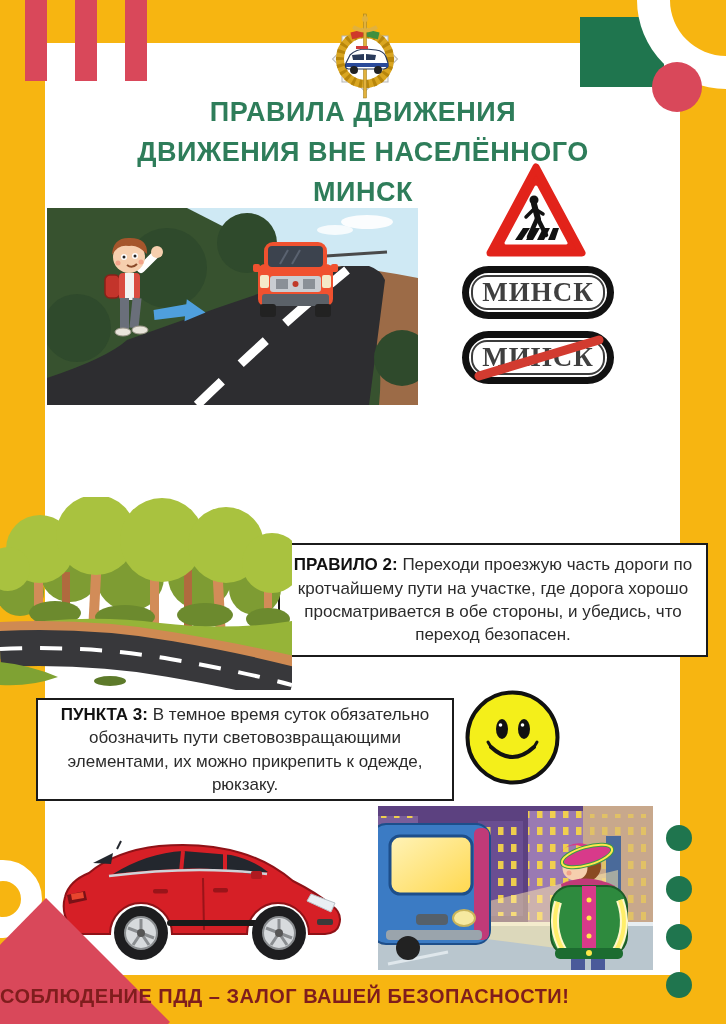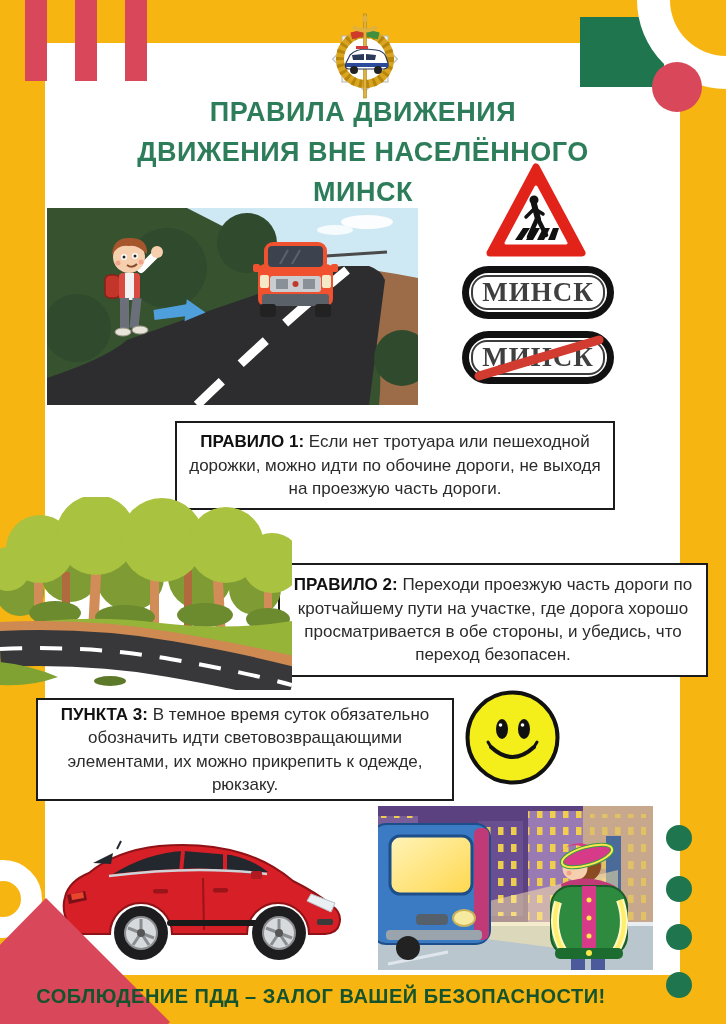--- a/index.html
+++ b/index.html
@@ -12,31 +12,31 @@
   .red-circle{position:absolute;left:652px;top:62px;width:50px;height:50px;border-radius:50%;background:#D9485A;}
   .ring-bl{position:absolute;left:-36px;top:860px;width:78px;height:78px;border:21px solid #fff;border-radius:50%;box-sizing:border-box;}
   .dot{position:absolute;width:26px;height:26px;border-radius:50%;background:#1F754E;}
   .title{position:absolute;left:45px;top:92px;width:636px;text-align:center;color:#2E7D5A;
          font-size:27px;font-weight:700;line-height:40px;letter-spacing:.5px;}
   .rule{position:absolute;background:#fff;border:2px solid #1b1b1b;box-sizing:border-box;
         display:flex;align-items:center;justify-content:center;text-align:center;
         font-size:17px;line-height:1.38;color:#2b2b2b;padding:5px 10px;}
   .rule b{font-weight:700;color:#111;}
   .rule1{left:175px;top:421px;width:440px;height:89px;z-index:6;}
-  .rule2{left:278px;top:543px;width:430px;height:114px;z-index:6;margin-top:20px;}
+  .rule2{left:278px;top:543px;width:430px;height:114px;z-index:6;}
   .rule3{left:36px;top:698px;width:418px;height:103px;z-index:6;}
   .illu{position:absolute;}
   .forest{z-index:7;}
   .minsk{position:absolute;left:462px;width:152px;height:53px;background:#fff;border:7px solid #111;
          border-radius:27px;box-sizing:border-box;}
   .minsk-inner{position:absolute;inset:2px;border:2.5px solid #3c3c3c;border-radius:16px;
          display:flex;align-items:center;justify-content:center;
          font-family:Liberation Serif, serif;font-weight:700;font-size:27px;color:#3f3f3f;letter-spacing:1px;}
   .slash{position:absolute;left:-6px;top:-6px;width:150px;height:51px;pointer-events:none;}
-  .footer{position:absolute;left:0;top:985px;width:642px;text-align:center;color:#14532d;
+  .footer{position:absolute;left:0;top:985px;width:642px;color:#7f1d1d;
           font-size:20px;font-weight:700;letter-spacing:.5px;z-index:9;}
 </style>
 </head>
 <body>
 
 <div class="page">
 
   <div class="white-area"></div>
 
   <div class="stripe" style="left:25px"></div>
@@ -159,31 +159,27 @@
     <div class="minsk-inner">МИНСК</div>
   </div>
 
   <div class="minsk" style="top:331px">
     <div class="minsk-inner">МИНСК</div>
     <svg class="slash" viewBox="0 0 150 51">
       <line x1="16" y1="44" x2="136" y2="8" stroke="#d23b30" stroke-width="9" stroke-linecap="round"></line>
     </svg>
   </div>
 
-  <div class="rule rule1">
-    <p style="margin:0"><b>ПРАВИЛО 1:</b>
-    <span>Если нет тротуара или пешеходной дорожки, можно идти по обочине дороги, не выходя на проезжую часть дороги.</span></p>
-  </div>
   <div class="rule rule2">
     <p style="margin:0"><b>ПРАВИЛО 2:</b>
     <span>Переходи проезжую часть дороги по кротчайшему пути на участке, где дорога хорошо просматривается в обе стороны, и убедись, что переход безопасен.</span></p>
   </div>
   <div class="rule rule3">
     <p style="margin:0"><b>ПУНКТА 3:</b>
-    <span>В темное время суток обязательно обозначить идти световозвращающими элементами, их можно прикрепить к одежде, рюкзаку.</span></p>
+    <span>В темное время суток обязательно обозначить пути световозвращающими элементами, их можно прикрепить к одежде, рюкзаку.</span></p>
   </div>
 
   <svg class="illu forest" style="left:0;top:497px" width="292" height="193" viewBox="0 0 292 193">
     <g fill="#7e9c33">
       <circle cx="70" cy="75" r="30"></circle>
         <circle cx="130" cy="80" r="34"></circle>
       <circle cx="200" cy="80" r="32"></circle>
         <circle cx="255" cy="92" r="26"></circle>
       <circle cx="20" cy="95" r="24"></circle>
     </g>

